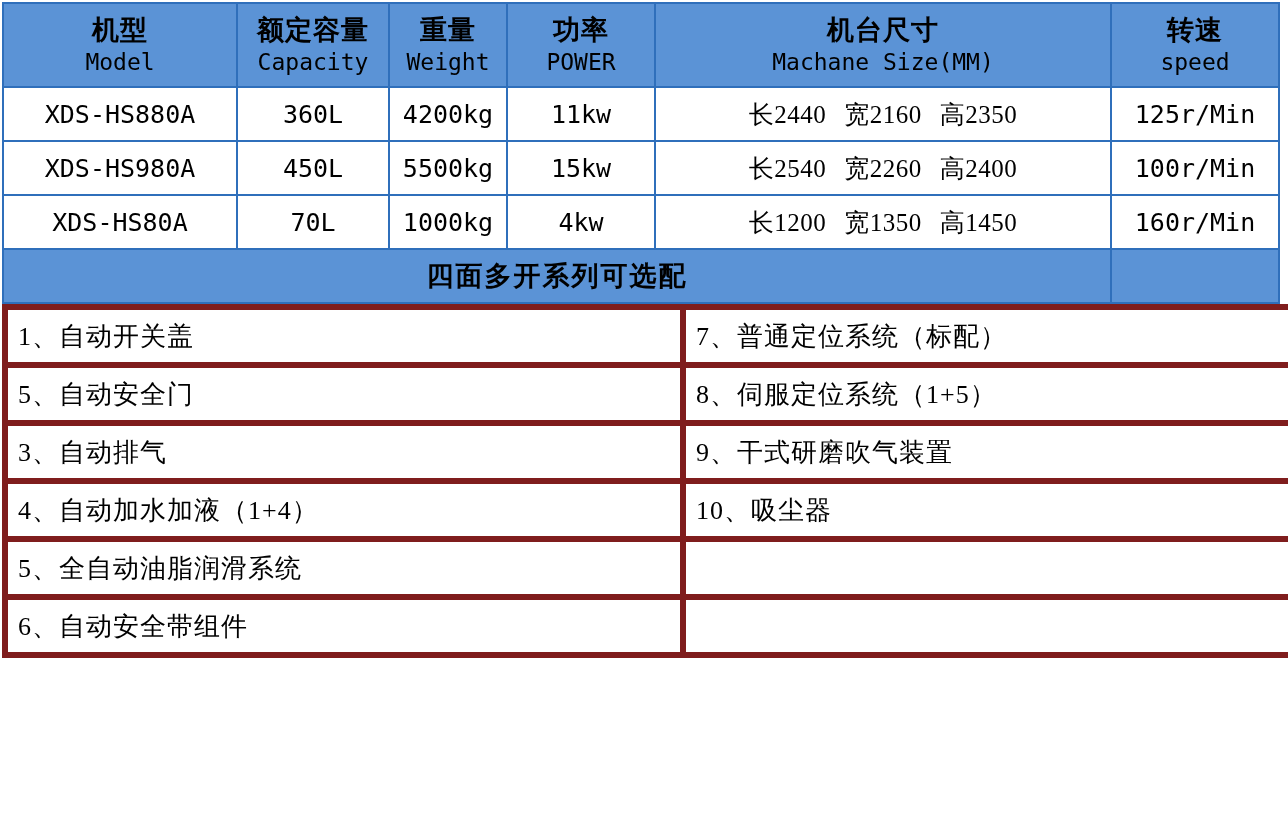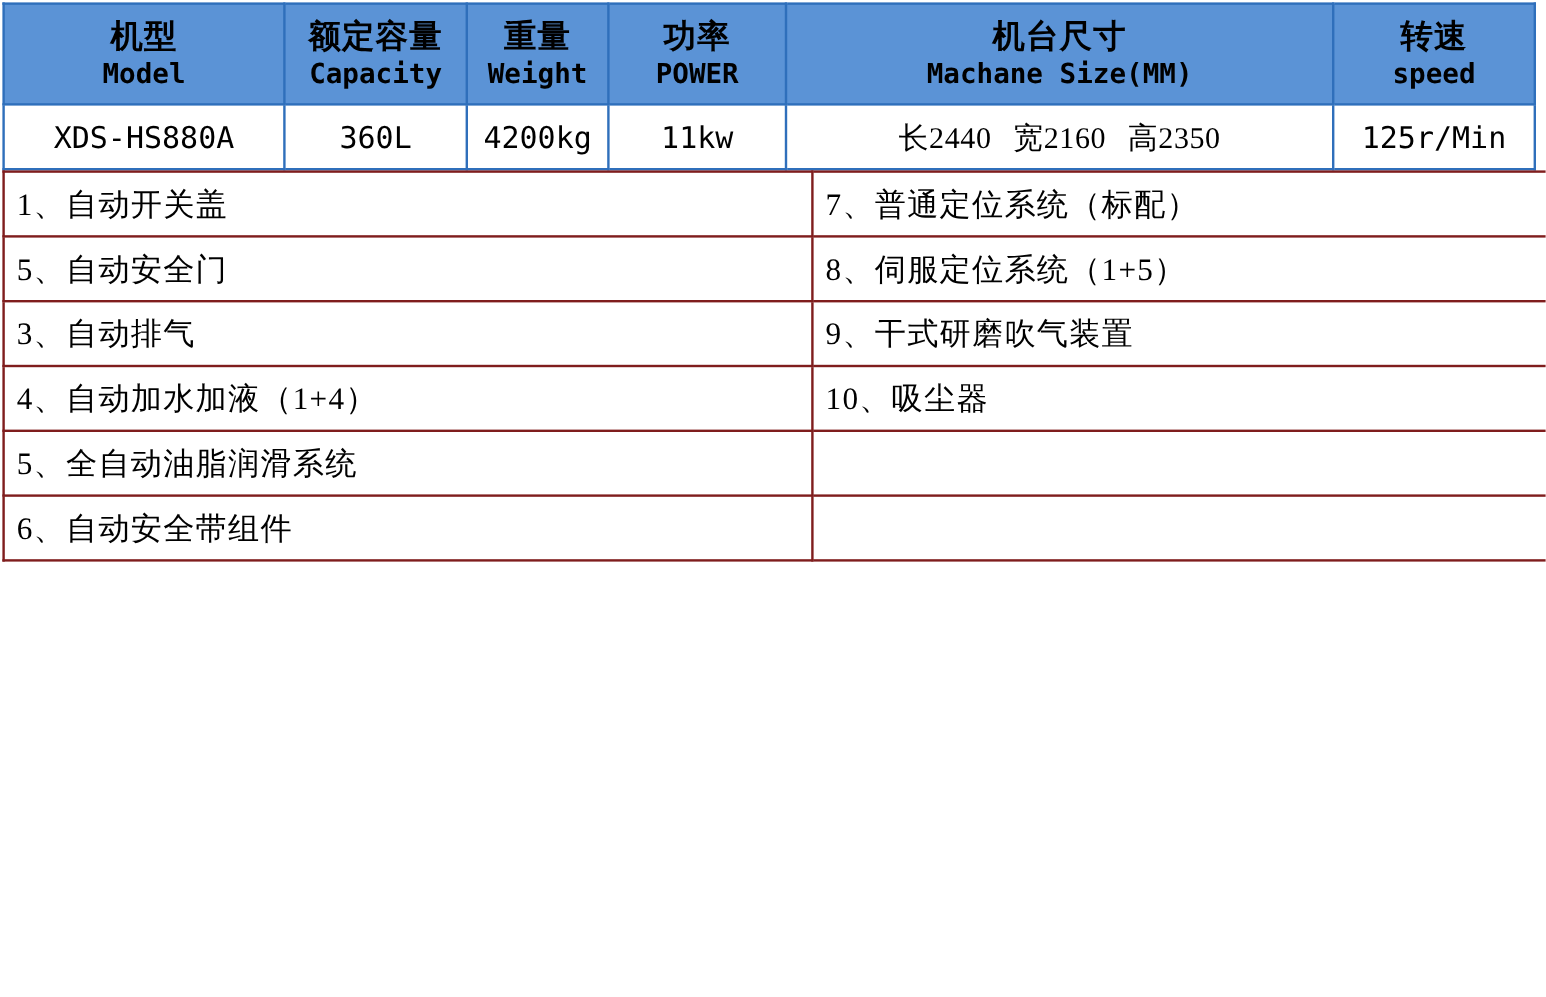--- a/index.html
+++ b/index.html
@@ -52,21 +52,20 @@
     font-size: 27px;
     font-weight: bold;
     line-height: 1.25;
     letter-spacing: 1px;
   }
   .hdr-en {
     display: block;
     font-family: "DejaVu Sans Mono", monospace;
     font-size: 23px;
     line-height: 1.25;
-    font-weight: bold;
   }
   tbody tr.data-row td {
     height: 52px;
     font-size: 25px;
   }
   .mono {
     font-family: "DejaVu Sans Mono", monospace;
     font-size: 24px;
   }
   .cn-dim {
@@ -89,21 +88,21 @@
   tr.band td.band-blank {
     background: #5b93d6;
   }
   table.opts {
     border-collapse: collapse;
     table-layout: fixed;
     width: 1286px;
     margin: 0 0 0 2px;
   }
   table.opts td {
-    border: 2px solid #7f1d1d;
+    border: 6px solid #7f1d1d;
     height: 52px;
     padding: 0 0 0 10px;
     text-align: left;
     vertical-align: middle;
     font-size: 26px;
     font-family: "Liberation Serif", serif;
     letter-spacing: 1px;
   }
   table.opts td.left-col { width: 662px; }
   table.opts td.right-col { width: 622px; }
@@ -154,26 +153,46 @@
 
       <tr class="data-row">
         <td class="mono">XDS-HS880A</td>
         <td class="mono">360L</td>
         <td class="mono">4200kg</td>
         <td class="mono">11kw</td>
         <td class="cn-dim"><span>长2440</span><span class="gap"></span><span>宽2160</span><span class="gap"></span><span>高2350</span></td>
         <td class="mono">125r/Min</td>
       </tr>
 
-
-
-
-
-
-
+      <tr class="data-row">
+        <td class="mono">XDS-HS980A</td>
+        <td class="mono">450L</td>
+        <td class="mono">5500kg</td>
+        <td class="mono">15kw</td>
+        <td class="cn-dim"><span>长2540</span><span class="gap"></span><span>宽2260</span><span class="gap"></span><span>高2400</span></td>
+        <td class="mono">100r/Min</td>
+      </tr>
+
+
+
+      <tr class="data-row">
+        <td class="mono">XDS-HS80A</td>
+        <td class="mono">70L</td>
+        <td class="mono">1000kg</td>
+        <td class="mono">4kw</td>
+        <td class="cn-dim"><span>长1200</span><span class="gap"></span><span>宽1350</span><span class="gap"></span><span>高1450</span></td>
+        <td class="mono">160r/Min</td>
+      </tr>
+
+
+
+      <tr class="band">
+        <td class="band-label" colspan="5">四面多开系列可选配</td>
+        <td class="band-blank"></td>
+      </tr>
     </tbody>
   </table>
 
   <table class="opts">
     <colgroup>
         <col class="left-col">
         <col class="right-col">
       </colgroup>
     <tbody>
       <tr>

